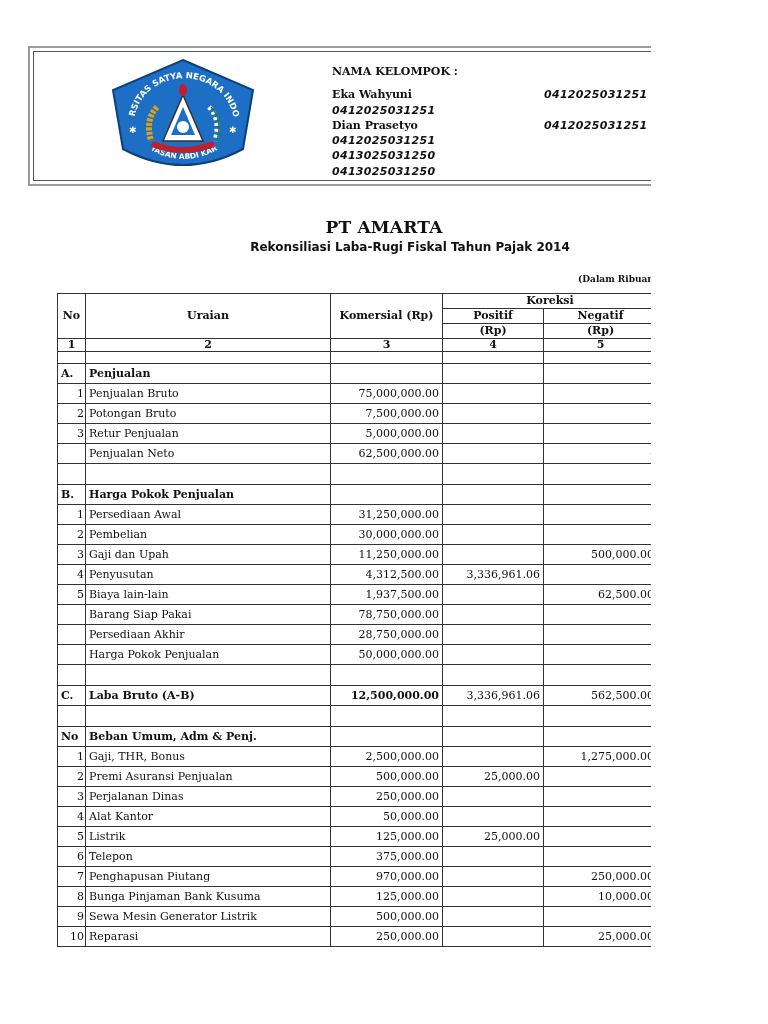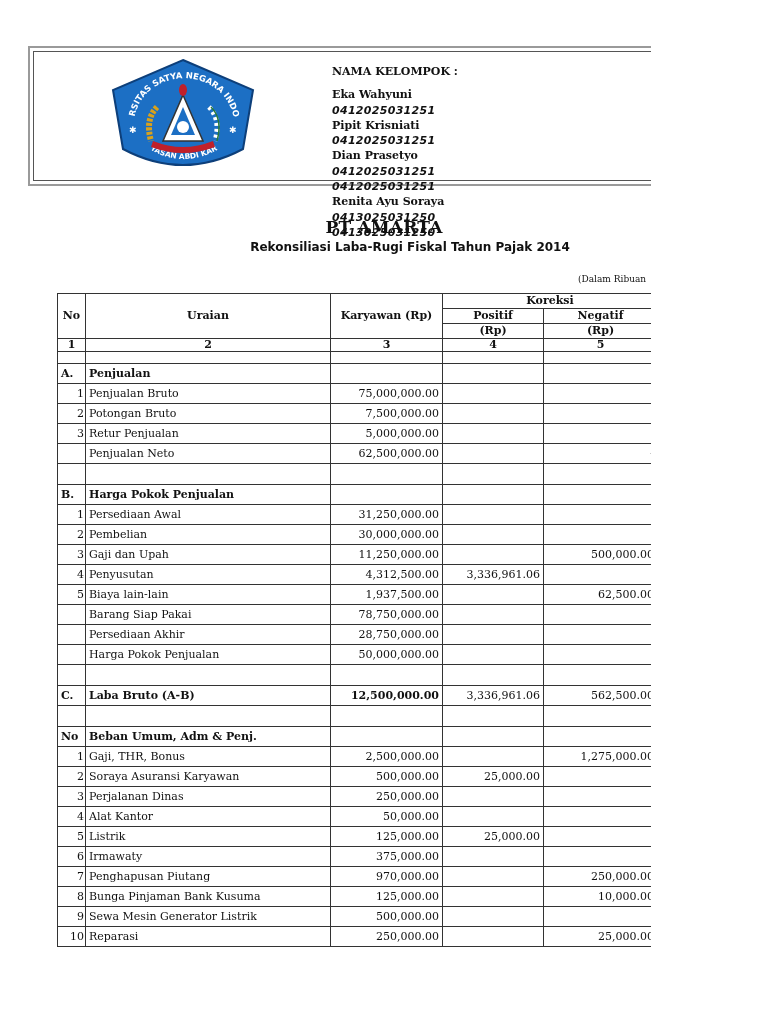--- a/index.html
+++ b/index.html
@@ -9,30 +9,30 @@
 
     
     .frame { position: absolute; left: 28px; top: 46px; width: 640px; height: 140px;
              border: 2px solid #9a9a9a; box-sizing: border-box; }
     .frame-inner { position: absolute; left: 3px; top: 3px; right: -10px; bottom: 3px;
                    border: 1px solid #555; }
     .logo { position: absolute; left: 107px; top: 57px; width: 152px; height: 120px; }
 
     .group { position: absolute; left: 332px; top: 64px; font-size: 11px; font-weight: bold; line-height: 15.3px; }
     .group .title { margin-bottom: 8px; }
-    .member { display: flex; white-space: nowrap; flex-direction: column; }
+    .member { display: flex; white-space: nowrap; }
     .member .name { width: 212px; }
     .member .nim { font-family: "DejaVu Sans", "Liberation Sans", sans-serif; font-weight: bold; letter-spacing: 0.3px; font-style: italic; }
 
     
     .company { position: absolute; left: 0; width: 768px; top: 217px; text-align: center;
                font-size: 17px; font-weight: bold; letter-spacing: 0.2px; }
     .subtitle { position: absolute; left: 0; width: 768px; top: 240px; text-align: center;
                 font-size: 12px; font-weight: bold; font-family: "DejaVu Sans", "Liberation Sans", sans-serif; padding-left: 26px; }
-    .unit { position: absolute; left: 578px; top: 274px; font-size: 9px; font-weight: normal; white-space: nowrap; }
+    .unit { position: absolute; left: 578px; top: 274px; font-size: 9px; font-weight: bold; white-space: nowrap; }
 
     
     table.rec { position: absolute; left: 57px; top: 293px; border-collapse: collapse; table-layout: fixed; width: 600px; }
     table.rec td { border: 1px solid #333; padding: 0 3px; font-size: 11px; height: 20px; line-height: 12px;
                    white-space: nowrap; overflow: hidden; box-sizing: border-box; }
     .c-no { width: 28px; } .c-ur { width: 245px; } .c-km { width: 112px; } .c-ps { width: 101px; } .c-ng { width: 114px; }
     .hdr td { font-weight: bold; text-align: center; }
     .hdr-tall { height: 15px !important; }
     .numrow td { height: 12px !important; font-weight: bold; text-align: center; line-height: 11px; }
     .blank td { height: 12px !important; }
@@ -79,32 +79,30 @@
     <text x="122" y="76" font-size="9" fill="#ffffff">✱</text>
   </svg>
 
   <div class="group">
     <div class="title">NAMA KELOMPOK :</div>
     <div class="member">
       <span class="name">Eka Wahyuni</span>
       <span class="nim">0412025031251</span>
     </div>
     <div class="member">
-      <span class="name">Pipit Krisniati</span>
       <span class="nim">0412025031251</span>
     </div>
     <div class="member">
       <span class="name">Dian Prasetyo</span>
       <span class="nim">0412025031251</span>
     </div>
     <div class="member">
       <span class="nim">0412025031251</span>
     </div>
     <div class="member">
-      <span class="name">Renita Ayu Soraya</span>
       <span class="nim">0413025031250</span>
     </div>
     <div class="member">
       <span class="nim">0413025031250</span>
     </div>
   </div>
 
   <div class="company">PT AMARTA</div>
   <div class="subtitle">Rekonsiliasi Laba-Rugi Fiskal Tahun Pajak 2014</div>
   <div class="unit">(Dalam Ribuan</div>
@@ -114,21 +112,21 @@
       <col class="c-no">
         <col class="c-ur">
         <col class="c-km">
         <col class="c-ps">
         <col class="c-ng">
     </colgroup>
     <tbody>
         <tr class="hdr">
       <td rowspan="3">No</td>
       <td rowspan="3">Uraian</td>
-      <td rowspan="3">Karyawan (Rp)</td>
+      <td rowspan="3">Komersial (Rp)</td>
       <td colspan="2" class="hdr-tall">Koreksi</td>
     </tr>
     <tr class="hdr">
       <td class="hdr-tall">Positif</td>
       <td class="hdr-tall">Negatif</td>
     </tr>
     <tr class="hdr">
       <td class="hdr-tall">(Rp)</td>
       <td class="hdr-tall">(Rp)</td>
     </tr>
@@ -285,21 +283,21 @@
     </tr>
     <tr>
       <td class="num-no">1</td>
       <td class="item">Gaji, THR, Bonus</td>
       <td class="r">2,500,000.00</td>
       <td class="r"></td>
       <td class="r">1,275,000.00</td>
     </tr>
     <tr>
       <td class="num-no">2</td>
-      <td class="item">Soraya Asuransi Karyawan</td>
+      <td class="item">Premi Asuransi Penjualan</td>
       <td class="r">500,000.00</td>
       <td class="r">25,000.00</td>
       <td class="r"></td>
     </tr>
     <tr>
       <td class="num-no">3</td>
       <td class="item">Perjalanan Dinas</td>
       <td class="r">250,000.00</td>
       <td class="r"></td>
       <td class="r"></td>
@@ -313,21 +311,21 @@
     </tr>
     <tr>
       <td class="num-no">5</td>
       <td class="item">Listrik</td>
       <td class="r">125,000.00</td>
       <td class="r">25,000.00</td>
       <td class="r"></td>
     </tr>
     <tr>
       <td class="num-no">6</td>
-      <td class="item">Irmawaty</td>
+      <td class="item">Telepon</td>
       <td class="r">375,000.00</td>
       <td class="r"></td>
       <td class="r"></td>
     </tr>
     <tr>
       <td class="num-no">7</td>
       <td class="item">Penghapusan Piutang</td>
       <td class="r">970,000.00</td>
       <td class="r"></td>
       <td class="r">250,000.00</td>

